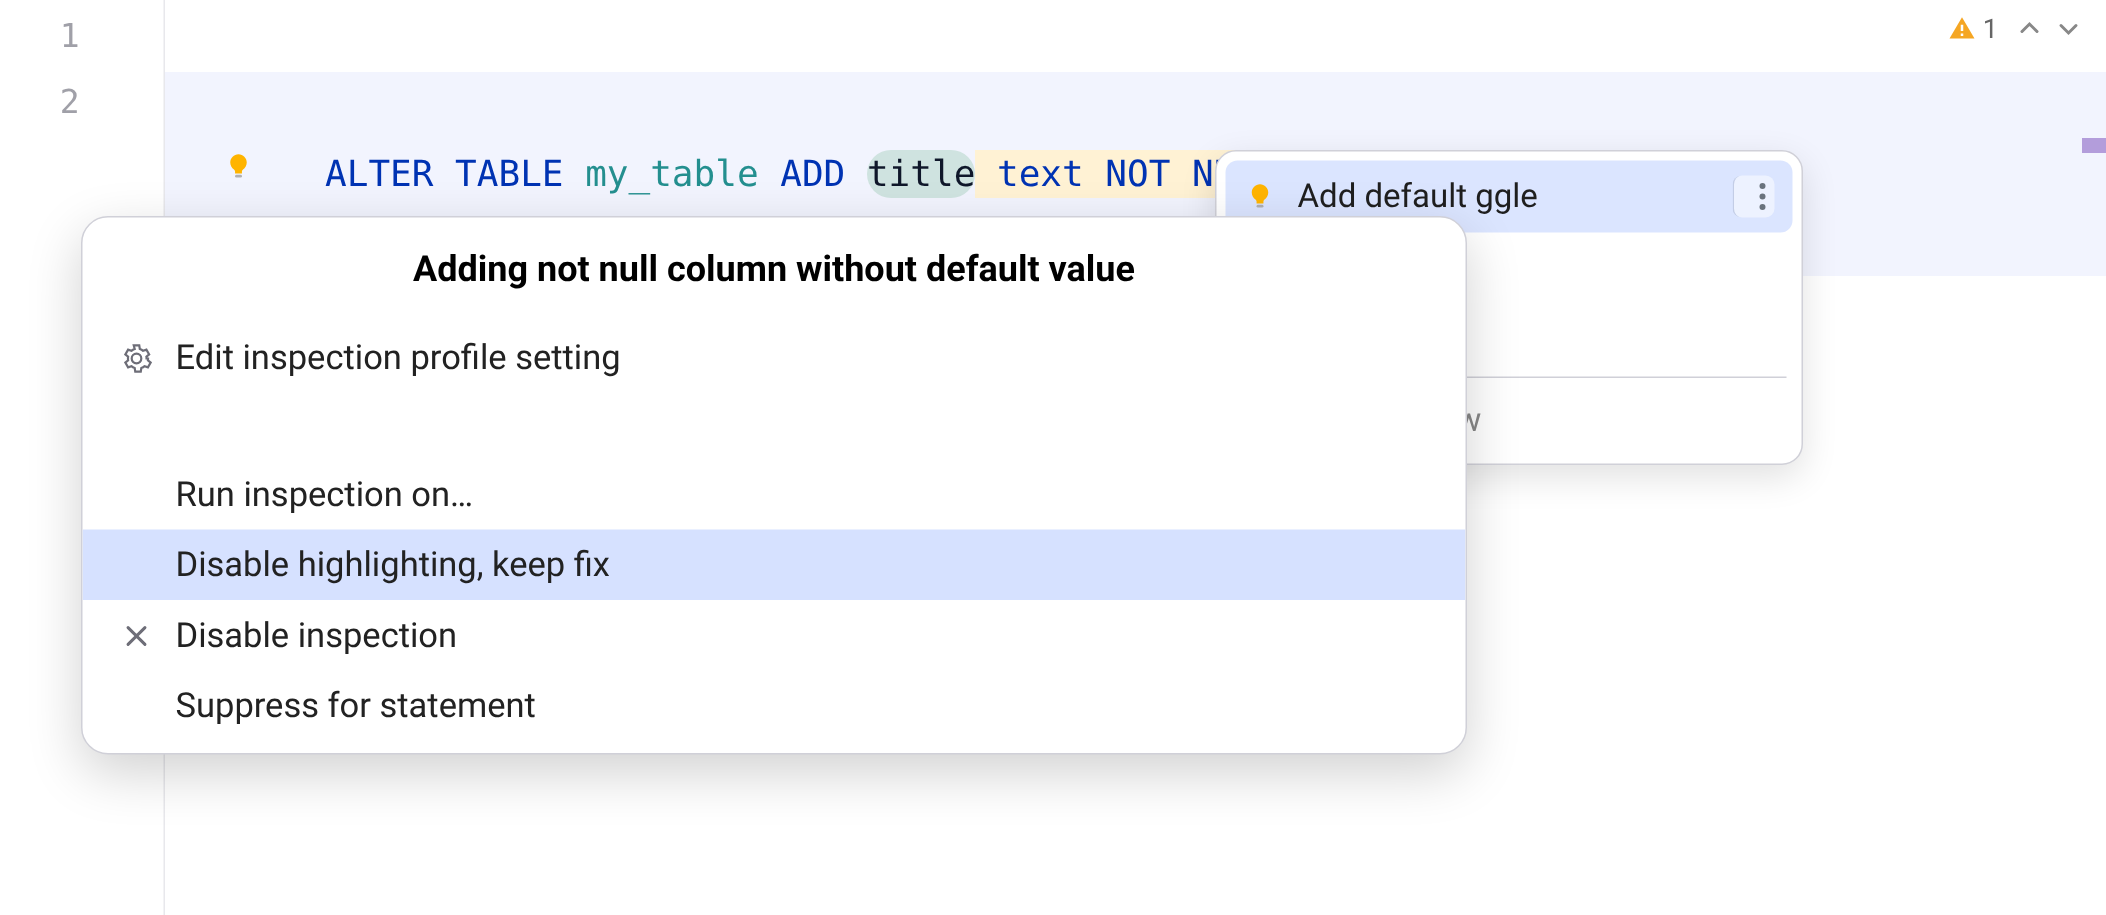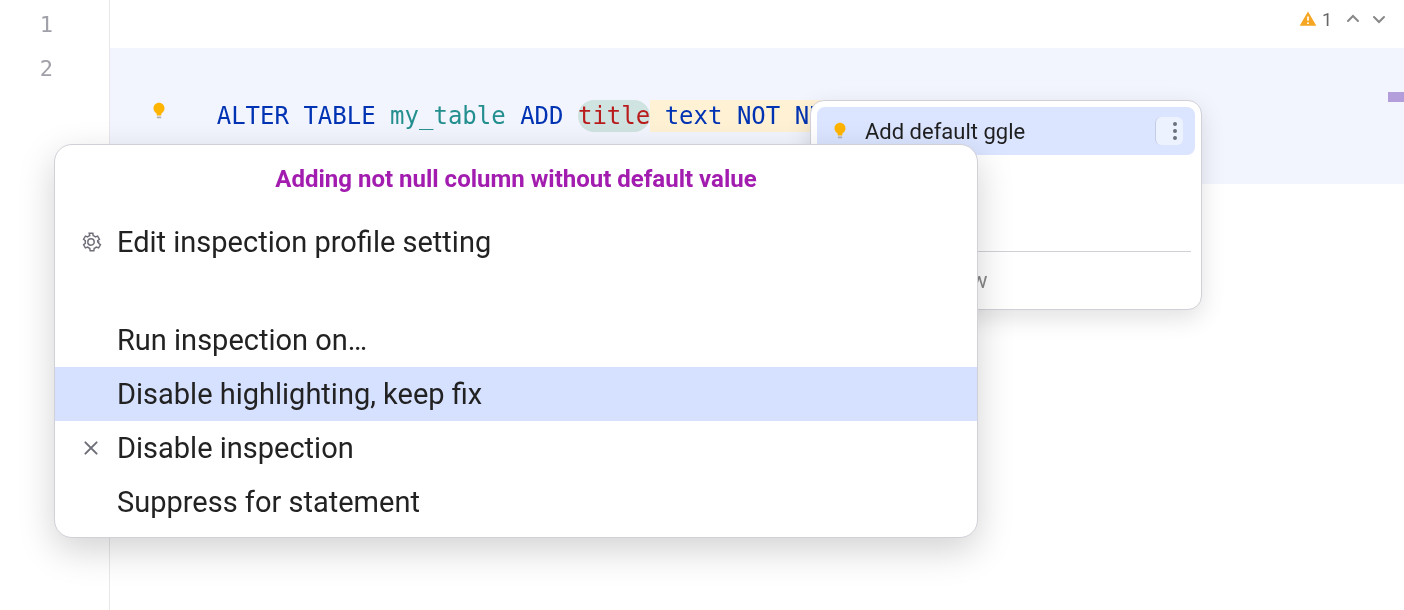--- a/index.html
+++ b/index.html
@@ -39,21 +39,21 @@
     font-family: "SFMono-Regular", ui-monospace, Menlo, Consolas, monospace;
     font-size: 24px;
     white-space: pre;
     line-height: 44px;
   }
   .line1 { top: 2px; }
   .line2 { top: 48px; background: #f2f4fe; padding-top:2px; padding-bottom:2px; }
   .kw { color: #0033b3; margin-top: 28px; }
   .ident { color: #248f8f; }
   .tok { color: #1f1f1f; }
-  .type { color: #b91c1c; border-radius: 16px; }
+  .type { color: #0f172a; border-radius: 16px; }
   .hl-col { background: #cfe3e0; padding: 2px 0; }
   .hl-warn { background: #fff2d4; padding: 2px 0; }
 
   
   .inspect-top {
     position: absolute;
     top: 8px; right: 14px;
     display: flex;
     align-items: center;
     gap: 10px;
@@ -136,30 +136,30 @@
     background: #fff;
     border: 1px solid #d0d0d8;
     border-radius: 18px;
     box-shadow: 0 12px 36px rgba(0,0,0,0.18);
     z-index: 20;
     overflow: hidden;
   }
   .opt-title {
     font-size: 24px;
     font-weight: 700;
-    color: #a21caf;
+    color: #000000;
     text-align: center;
     padding: 20px 18px 22px 18px;
   }
   .opt-item {
     display: flex;
     align-items: center;
     gap: 14px;
     padding: 10px 24px;
-    font-size: 29px;
+    font-size: 23px;
     color: #222;
   }
   .opt-item.selected { background: #d6e1ff; }
   .opt-item .icon-slot {
     width: 24px; height: 24px;
     display:flex; align-items:center; justify-content:center;
     color: #6e6e78;
     flex-shrink: 0;
   }
 

